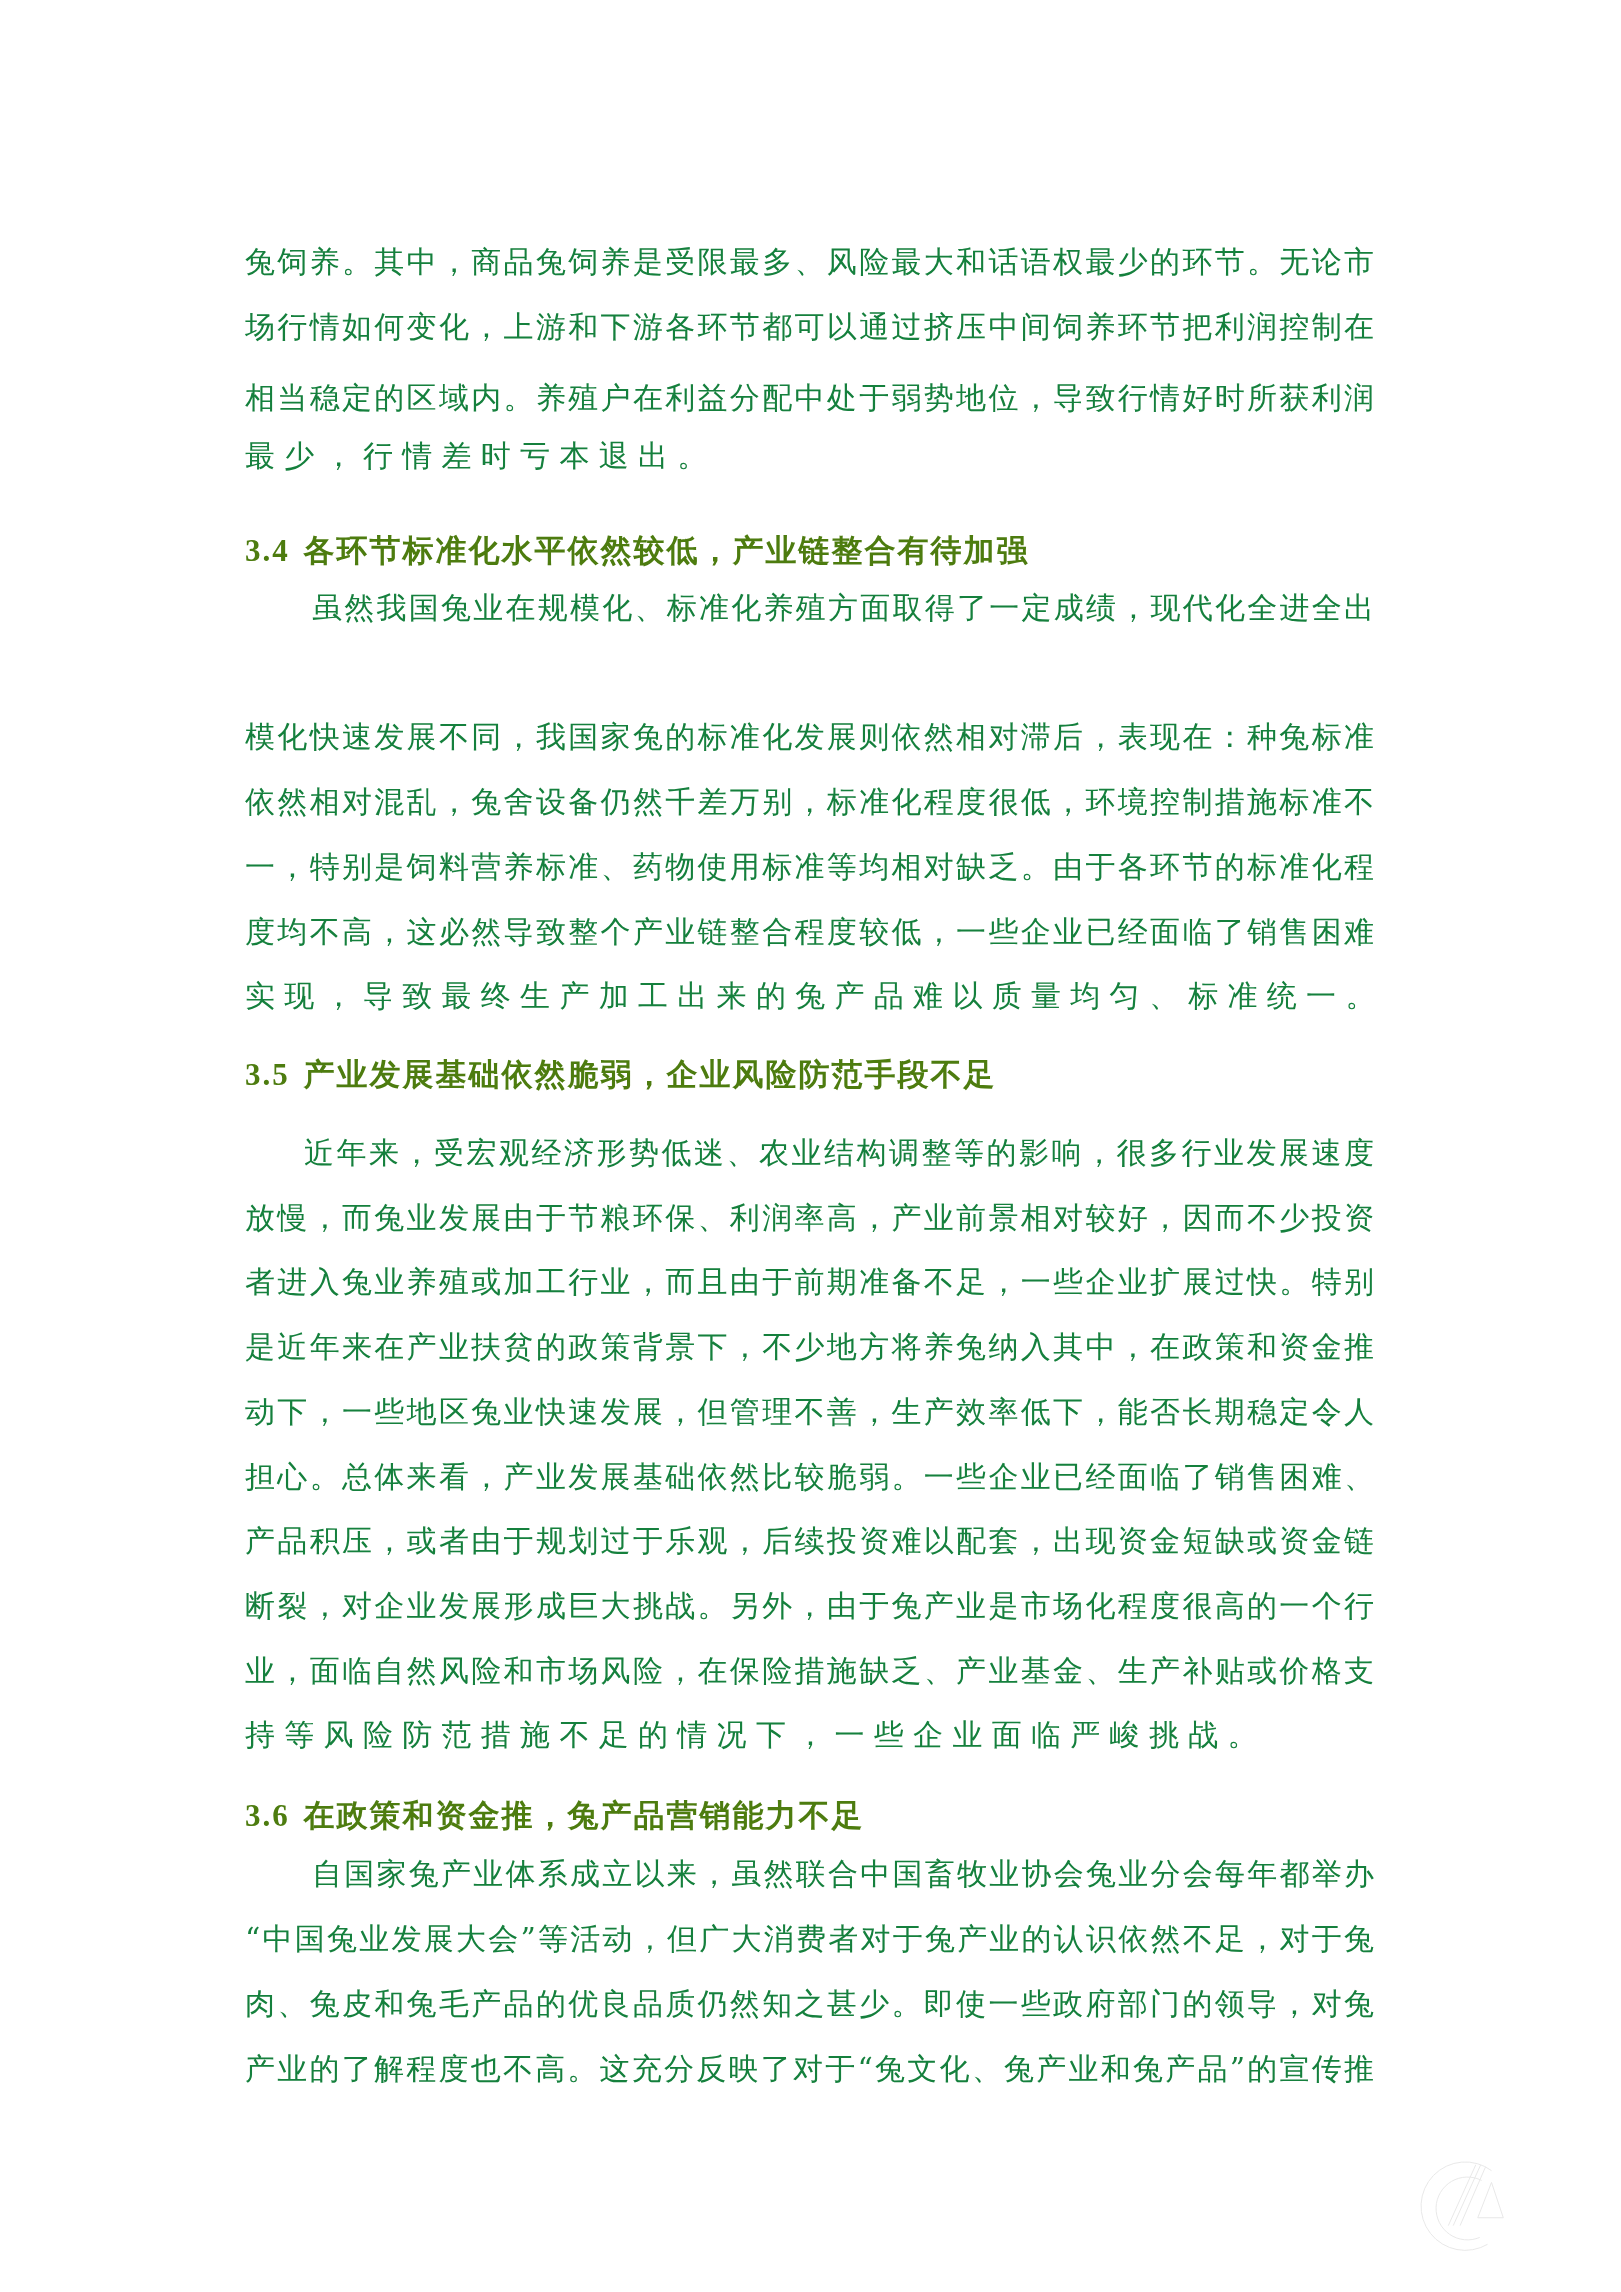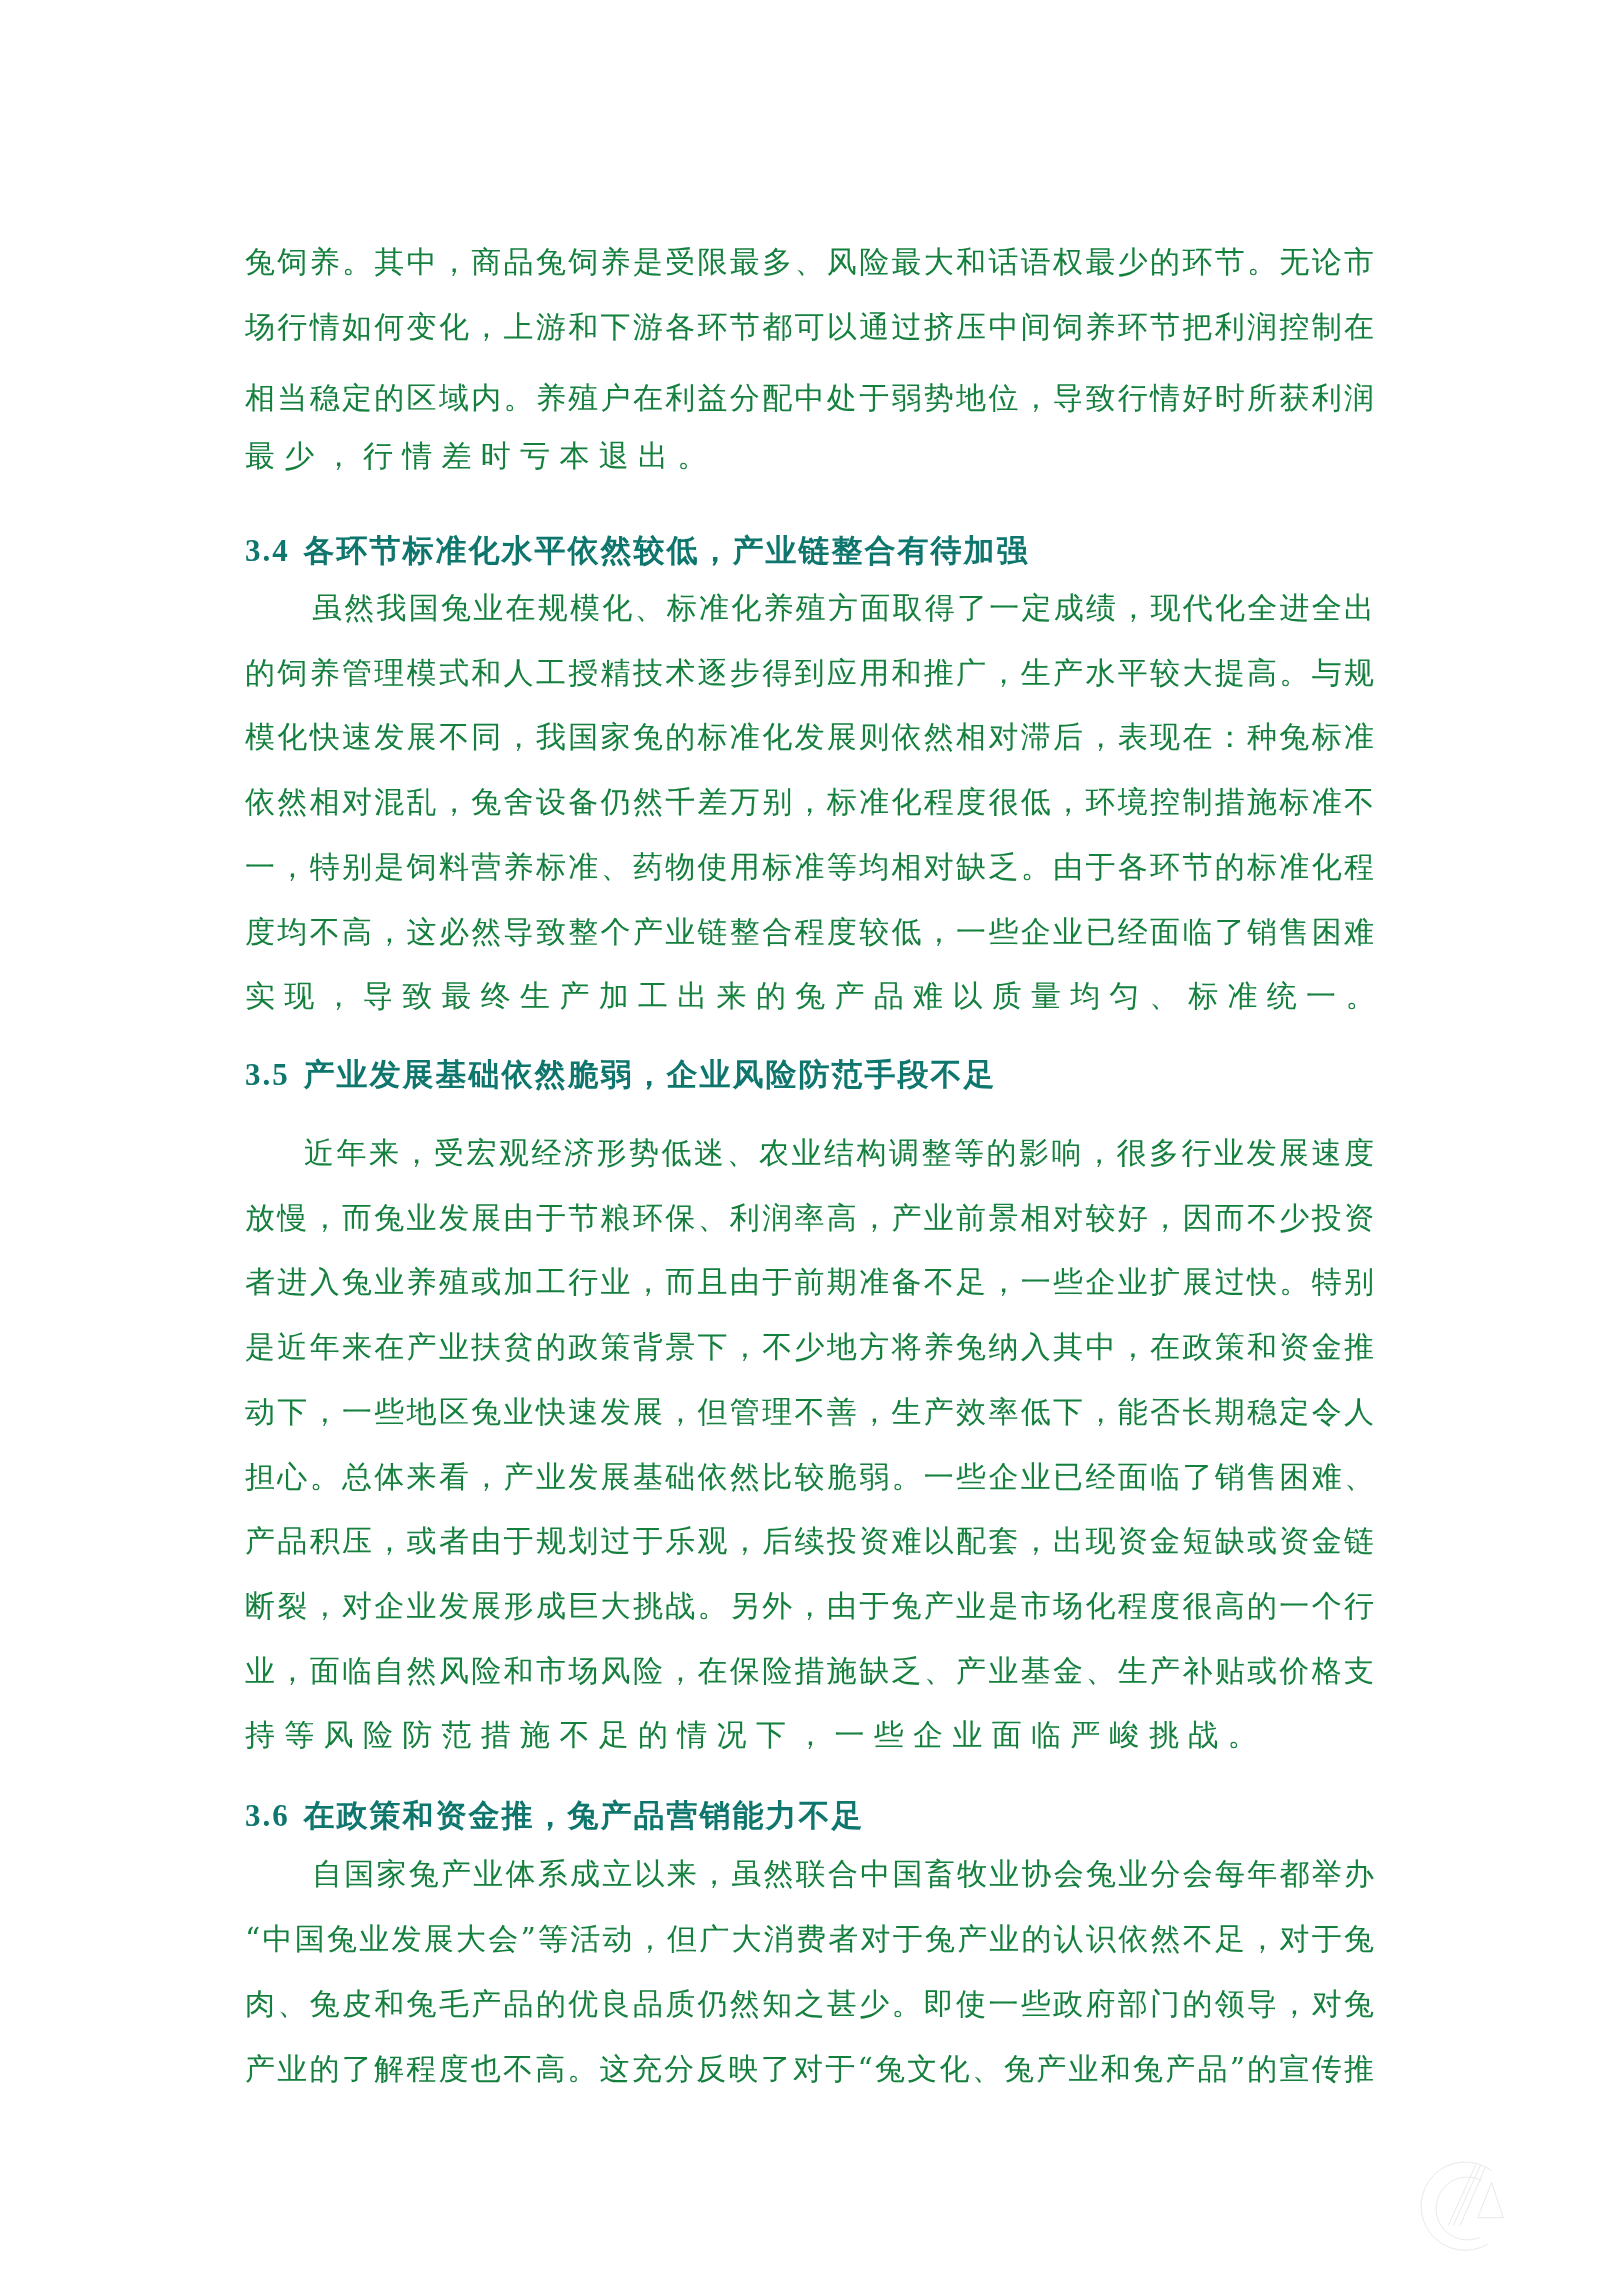--- a/index.html
+++ b/index.html
@@ -22,42 +22,41 @@
   .line.last { text-align-last: left; letter-spacing: 9.3px; }
   .line.indent { left: 312px; width: 1062px; }
   .heading {
     position: absolute;
     left: 245px;
     height: 43px;
     font-family: "Liberation Serif", "DejaVu Serif", serif;
     font-weight: bold;
     font-size: 31px;
     line-height: 43px;
-    color: #0f766e;
+    color: #4d7c0f;
     letter-spacing: 2px;
     white-space: nowrap;
   }
   .heading .num { margin-right: 13.7px; }
   .watermark { position: absolute; left: 1411px; top: 2151px; width: 108px; height: 108px; opacity: 0.35; }
 </style>
 </head>
 <body>
 
 <div class="page">
 
   <div class="line" style="top:242px">兔饲养。其中，商品兔饲养是受限最多、风险最大和话语权最少的环节。无论市</div>
   <div class="line" style="top:307px">场行情如何变化，上游和下游各环节都可以通过挤压中间饲养环节把利润控制在</div>
   <div class="line" style="top:378px">相当稳定的区域内。养殖户在利益分配中处于弱势地位，导致行情好时所获利润</div>
   <div class="line last" style="top:436px">最少，行情差时亏本退出。</div>
 
   <div class="heading" style="top:529px">
     <span class="num">3.4</span><span>各环节标准化水平依然较低，产业链整合有待加强</span>
   </div>
   <div class="line indent" style="top:588px">虽然我国兔业在规模化、标准化养殖方面取得了一定成绩，现代化全进全出</div>
-  <div class="line" style="top:653px">的饲养管理模式和人工授精技术逐步得到应用和推广，生产水平较大提高。与规</div>
   <div class="line" style="top:717px">模化快速发展不同，我国家兔的标准化发展则依然相对滞后，表现在：种兔标准</div>
   <div class="line" style="top:782px">依然相对混乱，兔舍设备仍然千差万别，标准化程度很低，环境控制措施标准不</div>
   <div class="line" style="top:847px">一，特别是饲料营养标准、药物使用标准等均相对缺乏。由于各环节的标准化程</div>
   <div class="line" style="top:912px">度均不高，这必然导致整个产业链整合程度较低，一些企业已经面临了销售困难</div>
   <div class="line last" style="top:976px">实现，导致最终生产加工出来的兔产品难以质量均匀、标准统一。</div>
 
   <div class="heading" style="top:1053px">
     <span class="num">3.5</span><span>产业发展基础依然脆弱，企业风险防范手段不足</span>
   </div>
   <div class="line indent" style="top:1133px; left:304px; width:1070px">近年来，受宏观经济形势低迷、农业结构调整等的影响，很多行业发展速度</div>

